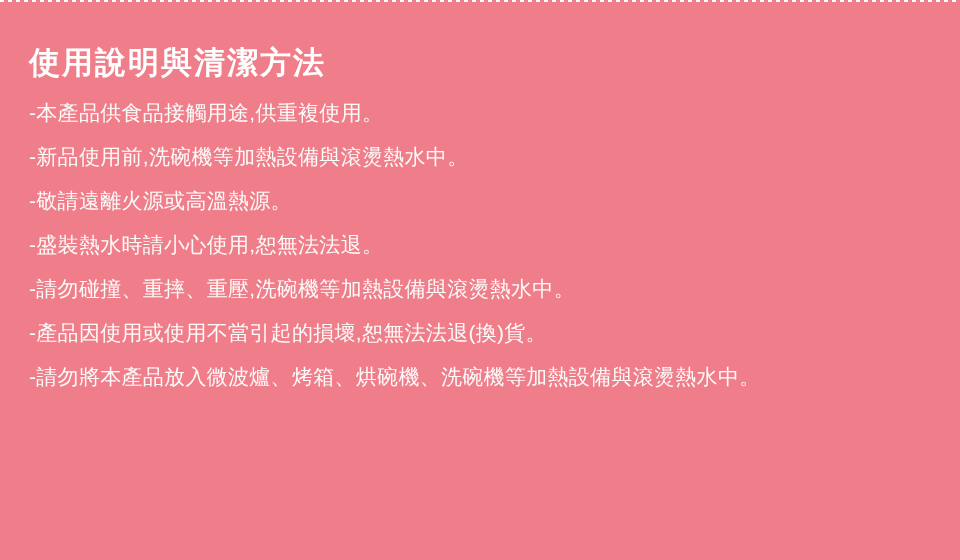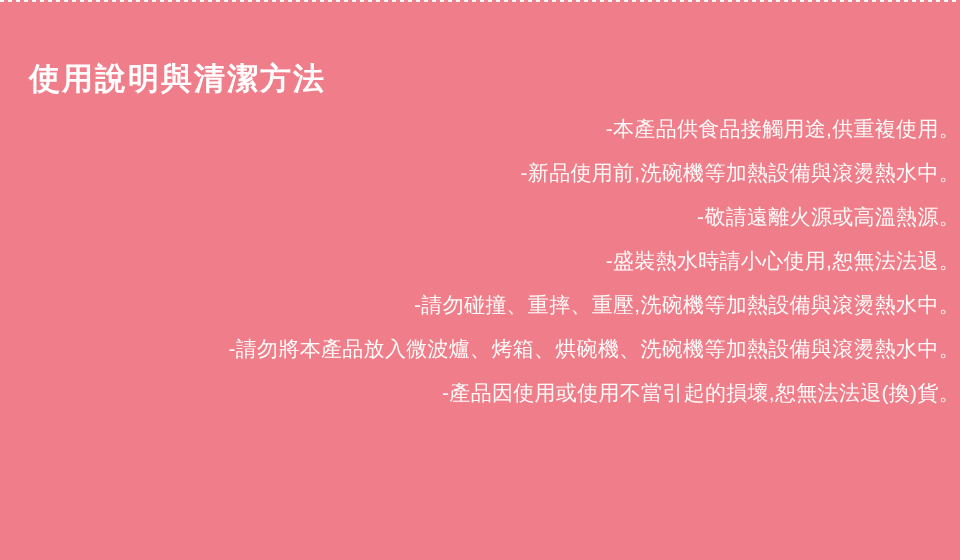--- a/index.html
+++ b/index.html
@@ -21,21 +21,21 @@
     width: 960px;
     height: 2px;
     background: repeating-linear-gradient(
       to right,
       #ffffff 0px, #ffffff 4px,
       rgba(255,255,255,0) 4px, rgba(255,255,255,0) 8px
     );
   }
   .panel {
     position: absolute;
-    top: 16px;
+    top: 0;
     left: 0;
     width: 931px;
     padding: 44px 0 0 29px;
   }
   .title {
     margin: 0 0 20px 0;
     padding: 0;
     font-size: 31px;
     line-height: 38px;
     font-weight: 700;
@@ -50,32 +50,31 @@
   }
   .instruction-list li {
     height: 22px;
     line-height: 22px;
     margin-bottom: 22px;
     font-size: 21px;
     font-weight: 400;
     color: #fdfbfa;
     letter-spacing: 0.3px;
     white-space: nowrap;
-    text-align: right;
   }
 </style>
 </head>
 <body>
 
 <div class="perforation"></div>
 
 <div class="panel">
   <h1 class="title">使用說明與清潔方法</h1>
   <ul class="instruction-list">
     <li>-本產品供食品接觸用途,供重複使用。</li>
     <li>-新品使用前,洗碗機等加熱設備與滾燙熱水中。</li>
     <li>-敬請遠離火源或高溫熱源。</li>
     <li>-盛裝熱水時請小心使用,恕無法法退。</li>
     <li>-請勿碰撞、重摔、重壓,洗碗機等加熱設備與滾燙熱水中。</li>
+    <li>-產品因使用或使用不當引起的損壞,恕無法法退(換)貨。</li>
     <li>-請勿將本產品放入微波爐、烤箱、烘碗機、洗碗機等加熱設備與滾燙熱水中。</li>
-    <li>-產品因使用或使用不當引起的損壞,恕無法法退(換)貨。</li>
   </ul>
 </div>
 
 </body></html>

